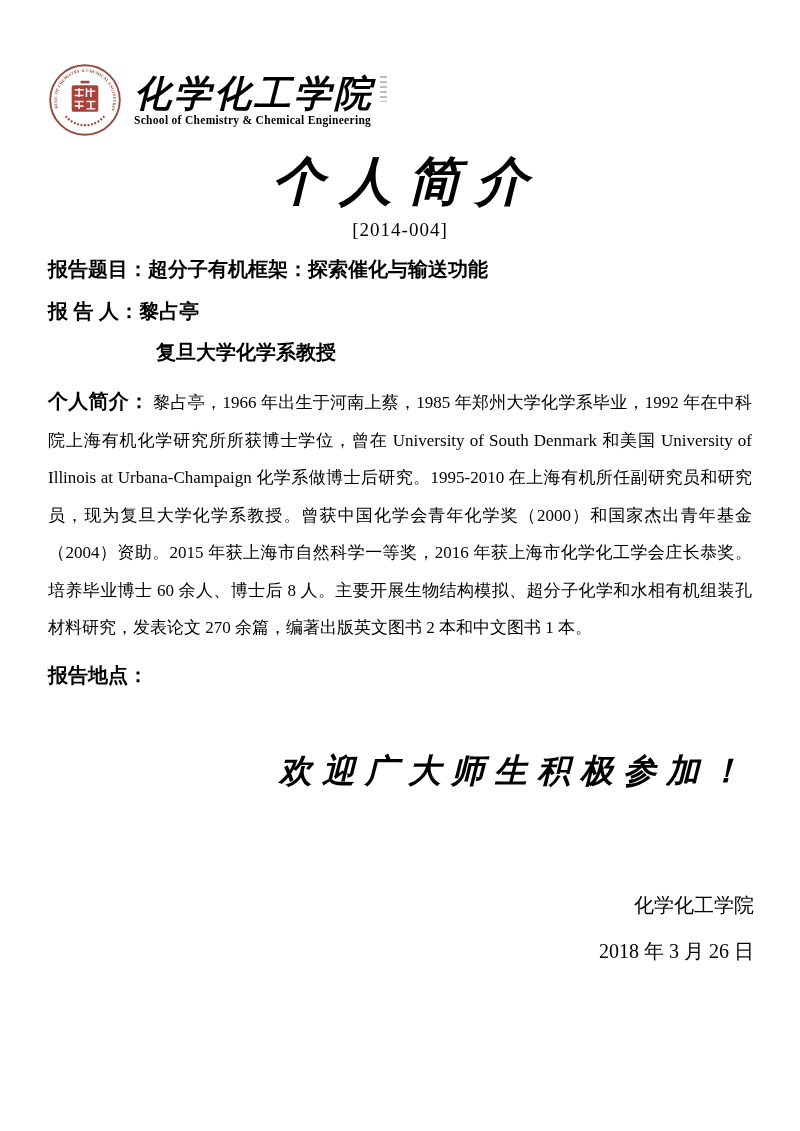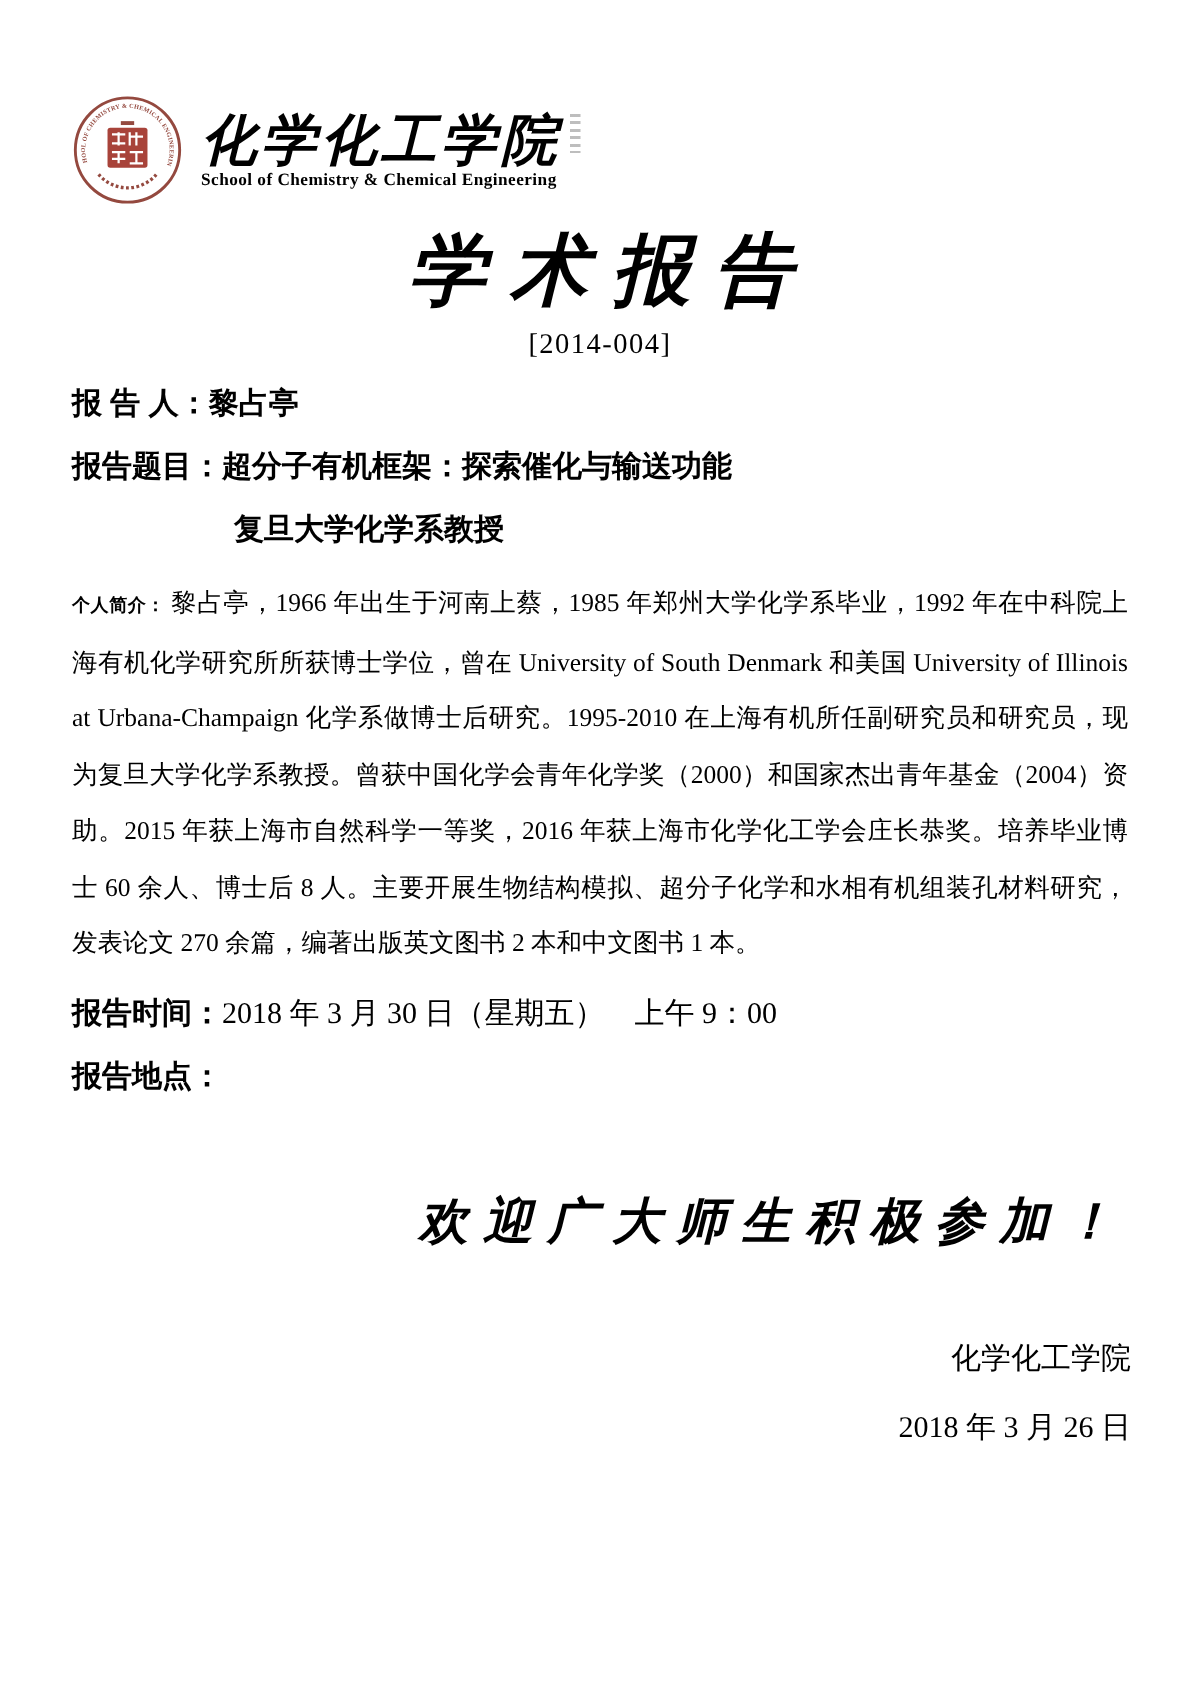--- a/index.html
+++ b/index.html
@@ -87,21 +87,21 @@
     font-weight: bold;
   }
 
   
   .bio {
     margin-top: 17px;
     font-size: 17px;
     line-height: 37.5px;
     text-align: justify;
   }
-  .bio .field-label { font-size: 12px; margin-right: 4px; }
+  .bio .field-label { font-size: 20px; margin-right: 4px; }
 
   
   .welcome {
     margin-top: 60px;
     text-align: right;
     font-size: 33px;
     letter-spacing: 10px;
     padding-left: 10px;
   }
 
@@ -146,41 +146,37 @@
     </svg>
     <div class="logo-text">
       <div class="logo-cn-row">
         <span class="logo-cn">化学化工学院</span>
         <span class="sig-mark"></span>
       </div>
       <div class="logo-en">School of Chemistry &amp; Chemical Engineering</div>
     </div>
   </header>
 
-  <h1 class="doc-title brush">学术报告</h1>
+  <h1 class="doc-title brush">个人简介</h1>
 
   <div class="issue">[2014-004]</div>
+
+  <div class="field-row">
+    <span class="field-label">报告题目：</span>
+    <span class="value-strong">超分子有机框架：探索催化与输送功能</span>
+  </div>
 
   <div class="field-row">
     <span class="field-label">报 告 人：</span>
     <span class="value-strong">黎占亭</span>
   </div>
-
-  <div class="field-row">
-    <span class="field-label">报告题目：</span>
-    <span class="value-strong">超分子有机框架：探索催化与输送功能</span>
-  </div>
   <div class="affiliation">复旦大学化学系教授</div>
 
   <p class="bio"><span class="field-label">个人简介：</span><span>黎占亭，1966 年出生于河南上蔡，1985 年郑州大学化学系毕业，1992 年在中科院上海有机化学研究所所获博士学位，曾在 University of South Denmark 和美国 University of Illinois at Urbana-Champaign 化学系做博士后研究。1995-2010 在上海有机所任副研究员和研究员，现为复旦大学化学系教授。曾获中国化学会青年化学奖（2000）和国家杰出青年基金（2004）资助。2015 年获上海市自然科学一等奖，2016 年获上海市化学化工学会庄长恭奖。培养毕业博士 60 余人、博士后 8 人。主要开展生物结构模拟、超分子化学和水相有机组装孔材料研究，发表论文 270 余篇，编著出版英文图书 2 本和中文图书 1 本。</span></p>
 
-  <div class="field-row">
-    <span class="field-label">报告时间：</span>
-    <span class="value-plain">2018 年 3 月 30 日（星期五）　上午 9：00</span>
-  </div>
 
   <div class="field-row">
     <span class="field-label">报告地点：</span>
   </div>
 
   <div class="welcome brush">欢迎广大师生积极参加！</div>
 
   <div class="footer">
     <div class="footer-org">化学化工学院</div>
     <div class="footer-date">2018 年 3 月 26 日</div>

